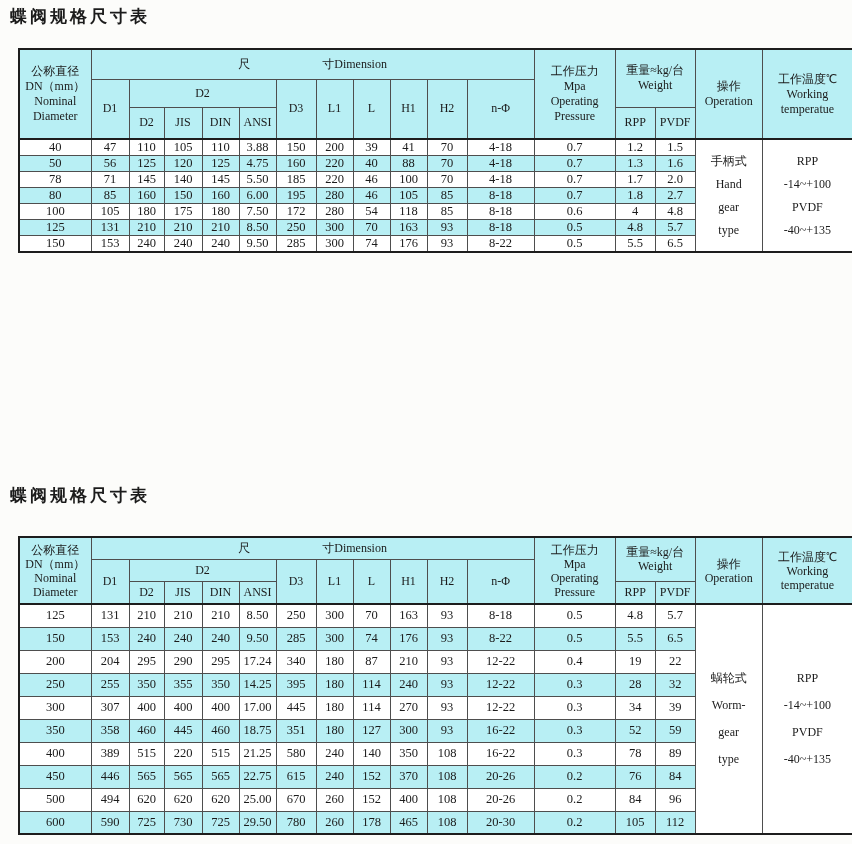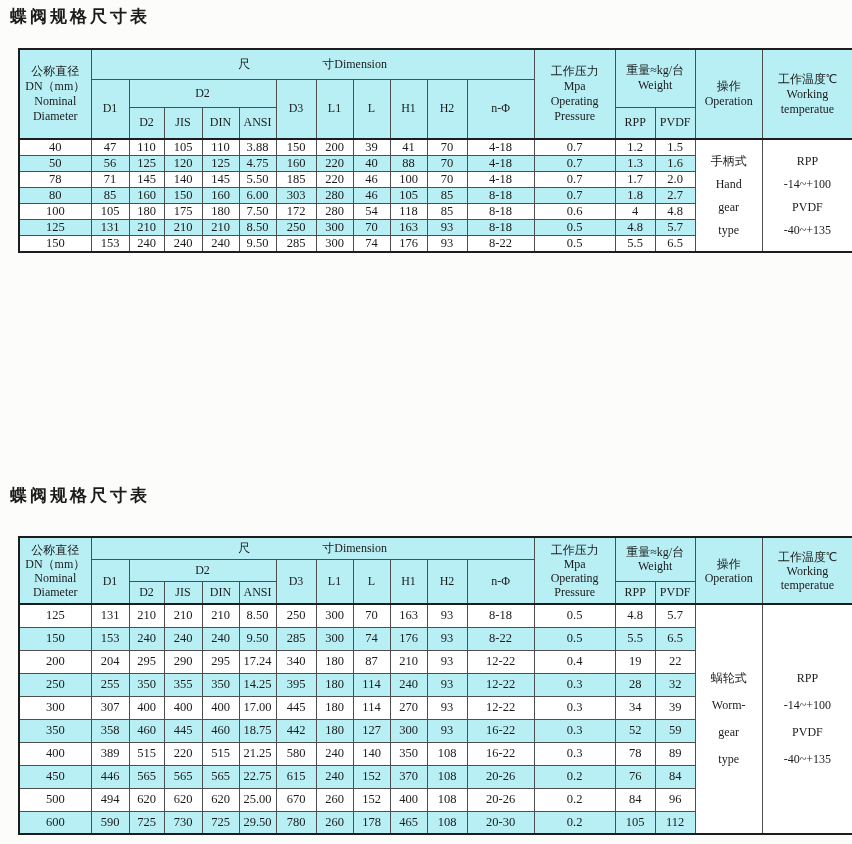--- a/index.html
+++ b/index.html
@@ -186,21 +186,21 @@
         <td>1.7</td>
         <td>2.0</td>
       </tr>
       <tr>
         <td>80</td>
         <td>85</td>
         <td>160</td>
         <td>150</td>
         <td>160</td>
         <td>6.00</td>
-        <td>303</td>
+        <td>195</td>
         <td>280</td>
         <td>46</td>
         <td>105</td>
         <td>85</td>
         <td>8-18</td>
         <td>0.7</td>
         <td>1.8</td>
         <td>2.7</td>
       </tr>
       <tr>
@@ -430,21 +430,21 @@
         <td>34</td>
         <td>39</td>
       </tr>
       <tr>
         <td>350</td>
         <td>358</td>
         <td>460</td>
         <td>445</td>
         <td>460</td>
         <td>18.75</td>
-        <td>442</td>
+        <td>351</td>
         <td>180</td>
         <td>127</td>
         <td>300</td>
         <td>93</td>
         <td>16-22</td>
         <td>0.3</td>
         <td>52</td>
         <td>59</td>
       </tr>
       <tr>

